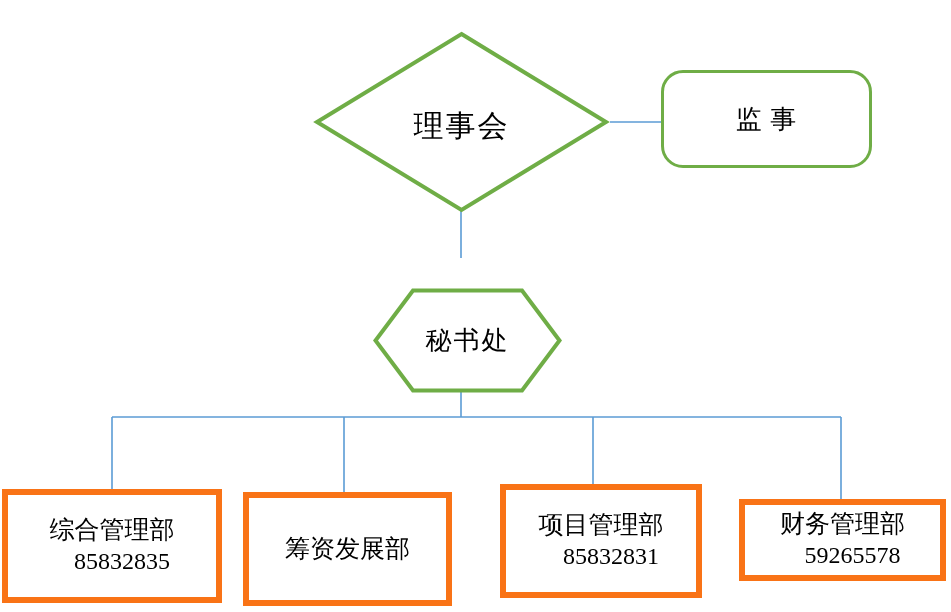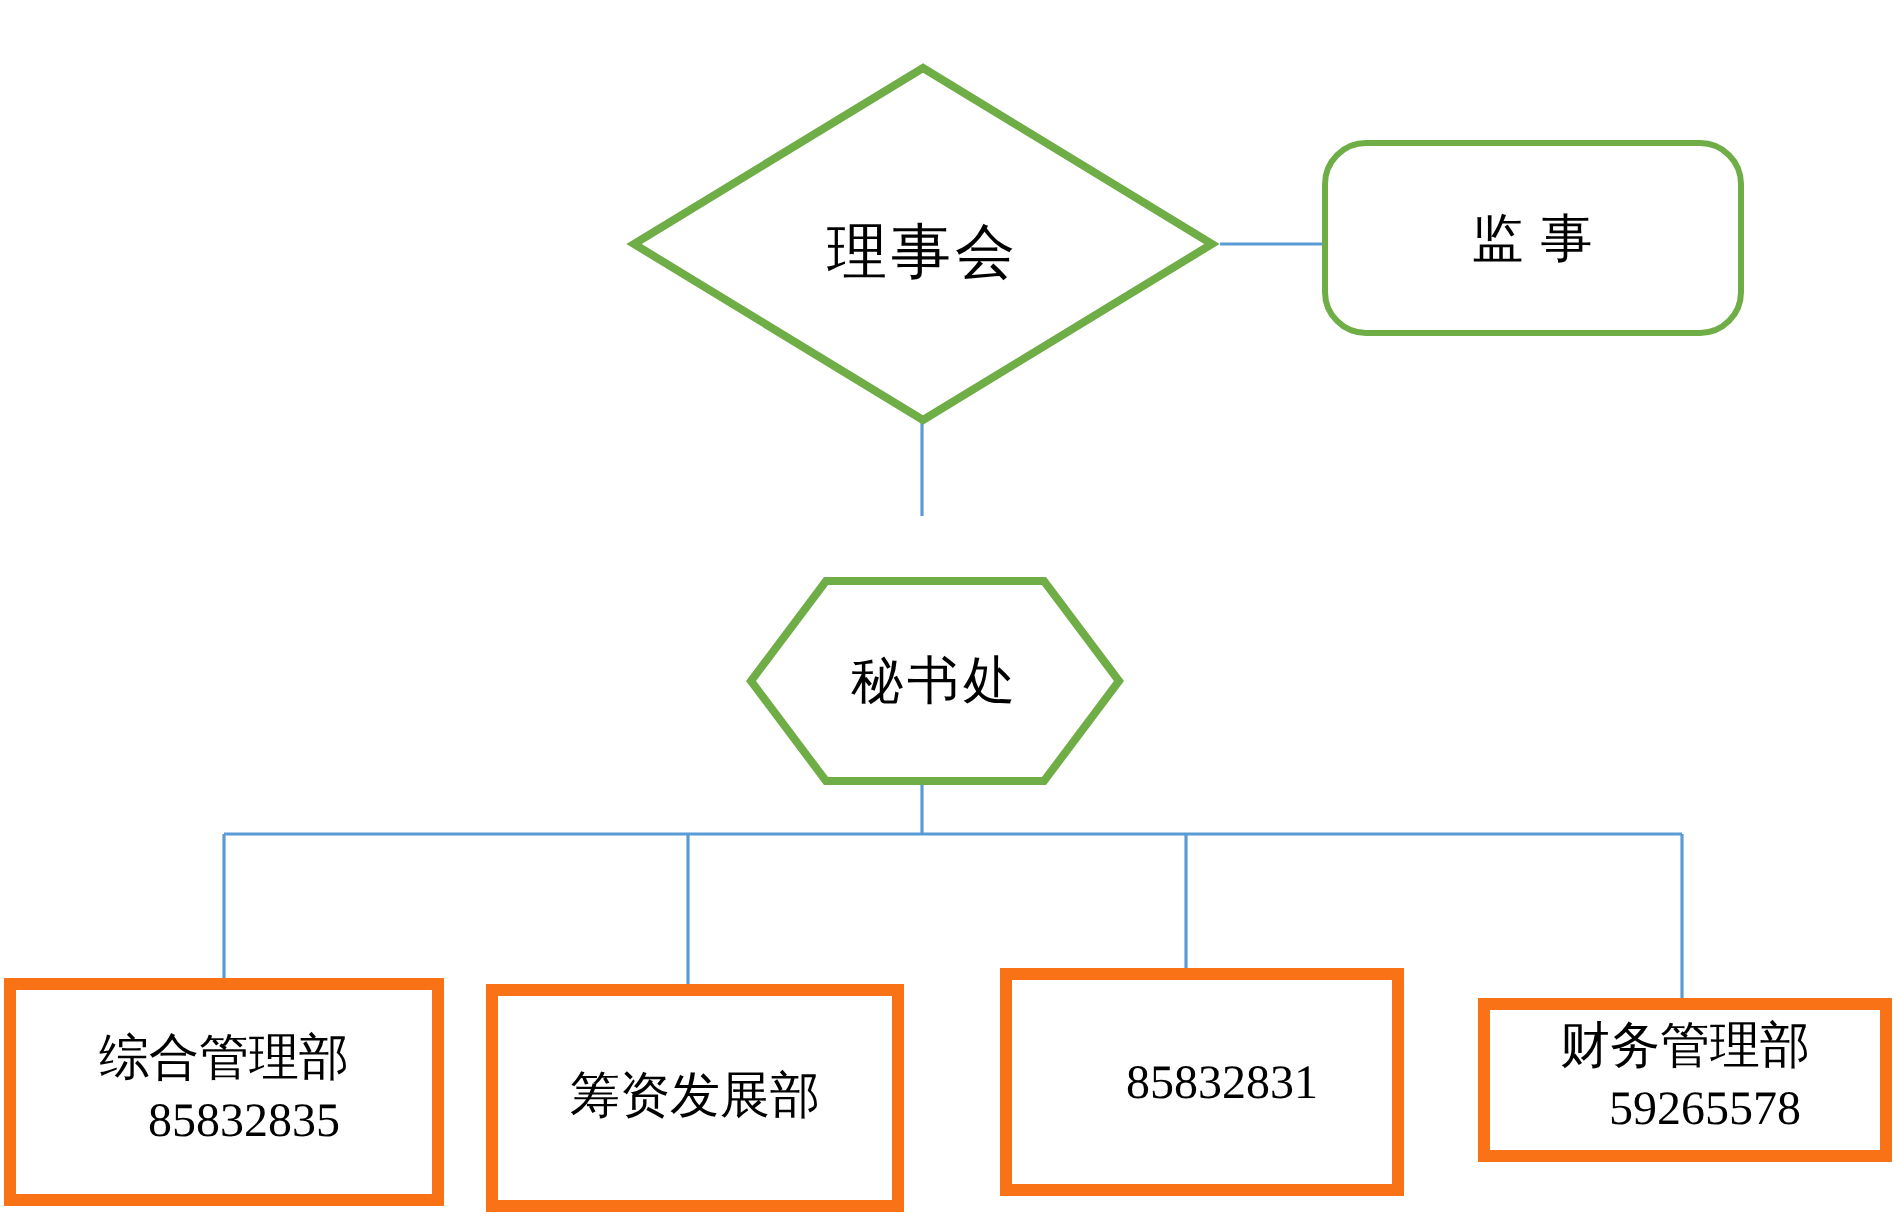--- a/index.html
+++ b/index.html
@@ -147,20 +147,21 @@
   <div class="node dept-box" style="left:2px; top:489px; width:220px; height:114px;">
     <div class="dept-name">综合管理部</div>
     <div class="dept-phone">85832835</div>
   </div>
 
   <div class="node dept-box" style="left:243px; top:492px; width:209px; height:114px;">
     <div class="dept-name">筹资发展部</div>
   </div>
 
   <div class="node dept-box" style="left:500px; top:484px; width:202px; height:114px;">
+    <div class="dept-name">项目管理部</div>
     <div class="dept-phone">85832831</div>
   </div>
 
   <div class="node dept-box" style="left:739px; top:499px; width:207px; height:82px;">
     <div class="dept-name">财务管理部</div>
     <div class="dept-phone">59265578</div>
   </div>
 
 </div>
 

